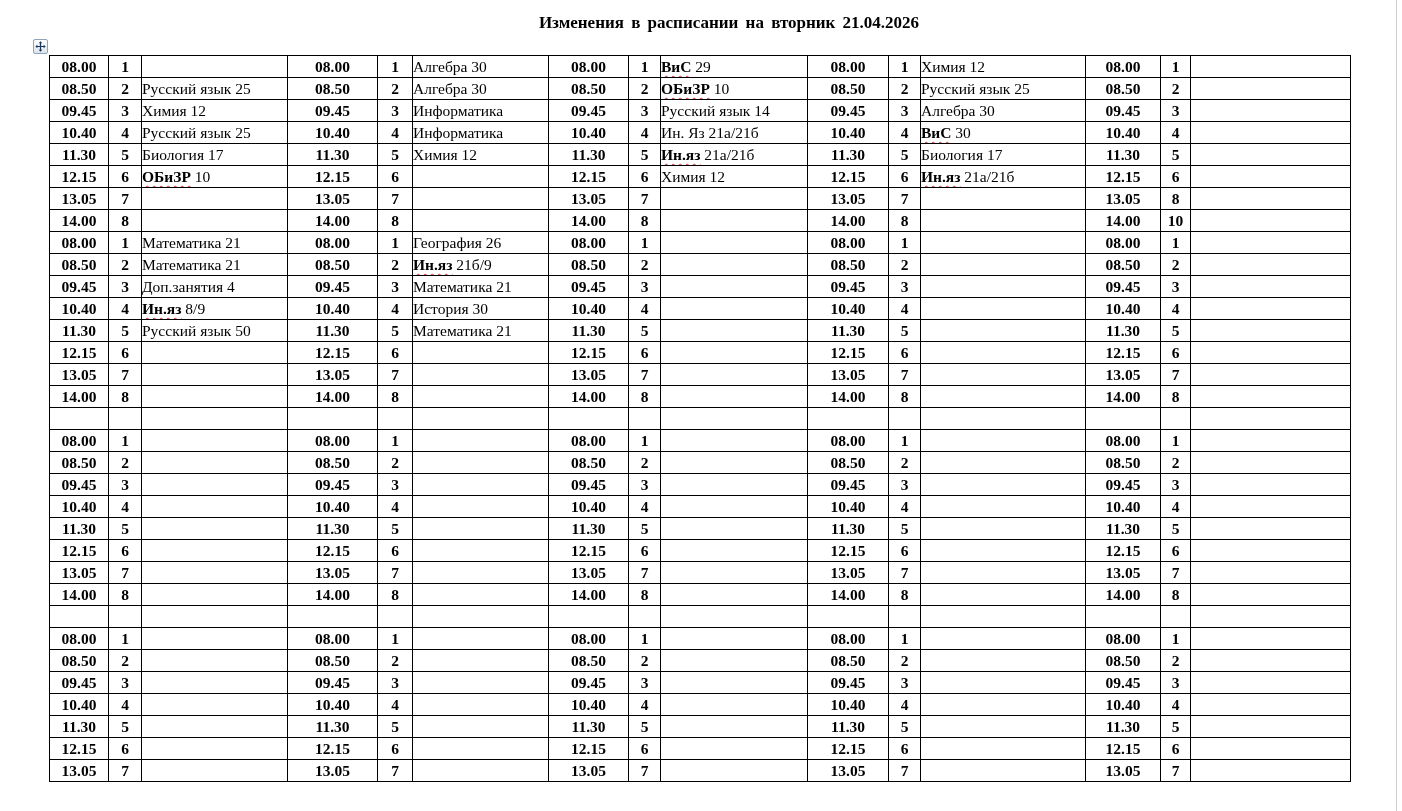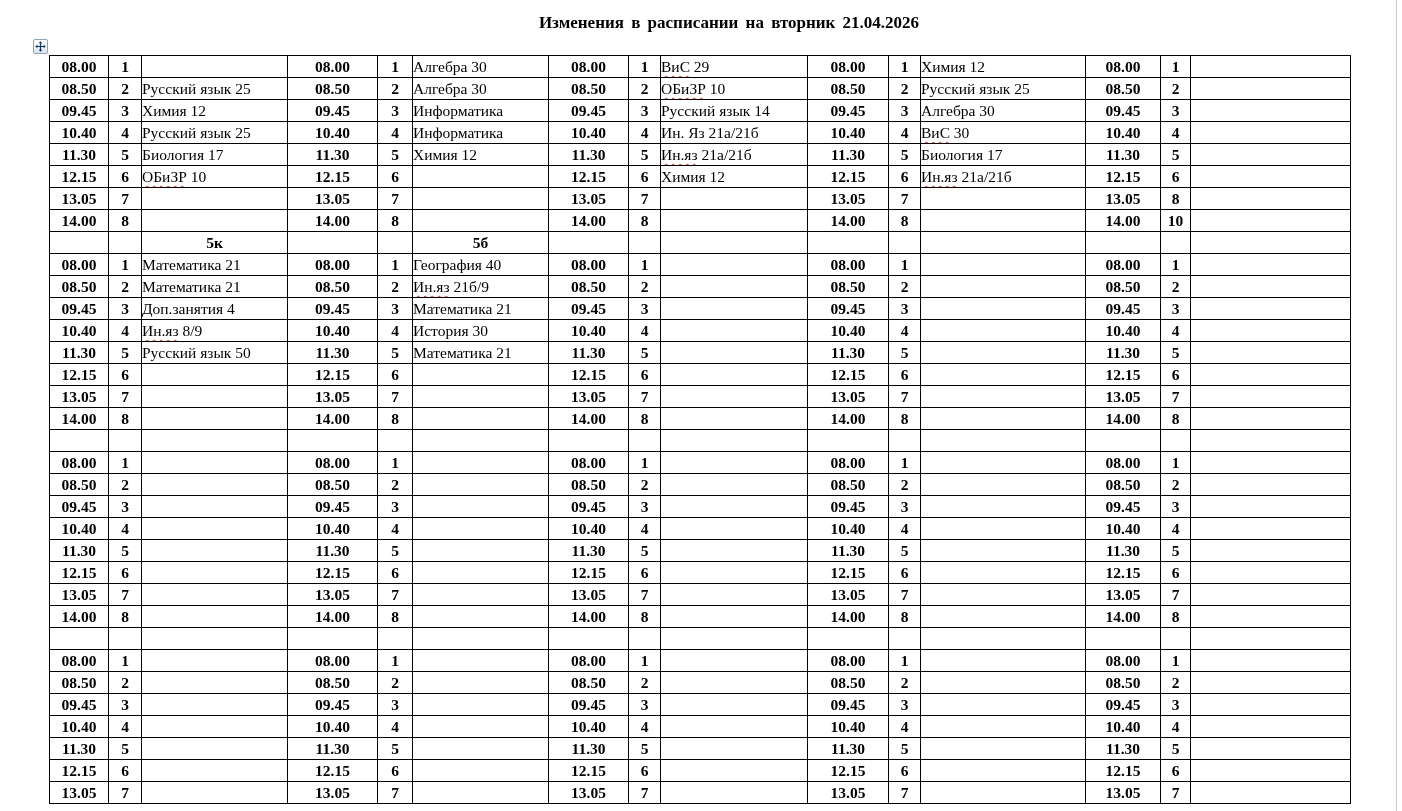--- a/index.html
+++ b/index.html
@@ -53,20 +53,21 @@
   td.time-cell  { font-weight: bold; text-align: center; }
   td.num-cell   { font-weight: bold; text-align: center; }
   td.subj-cell  { text-align: left; padding-left: 6px; padding-right: 2px; }
   td.hdr-cell   { font-weight: bold; text-align: center; }
   .wavy {
     text-decoration-line: underline;
     text-decoration-style: wavy;
     text-decoration-color: #cc3333;
     text-decoration-thickness: 1px;
     text-underline-offset: 3px;
+    font-weight: bold;
   }
   .page-edge-line {
     position: absolute;
     left: 1396px; top: 0;
     width: 1px; height: 811px;
     background: #cfcfcf;
   }
 </style>
 </head>
 <body>
@@ -228,43 +229,26 @@
         <td class="num-cell">8</td>
         <td class="subj-cell"></td>
         <td class="time-cell">14.00</td>
         <td class="num-cell">8</td>
         <td class="subj-cell"></td>
         <td class="time-cell">14.00</td>
         <td class="num-cell">10</td>
         <td class="subj-cell"></td>
       </tr>
       <tr>
-        <td class="time-cell"></td>
-        <td class="num-cell"></td>
-        <td class="subj-cell hdr-cell">5к</td>
-        <td class="time-cell"></td>
-        <td class="num-cell"></td>
-        <td class="subj-cell hdr-cell">5б</td>
-        <td class="time-cell"></td>
-        <td class="num-cell"></td>
-        <td class="subj-cell hdr-cell"></td>
-        <td class="time-cell"></td>
-        <td class="num-cell"></td>
-        <td class="subj-cell hdr-cell"></td>
-        <td class="time-cell"></td>
-        <td class="num-cell"></td>
-        <td class="subj-cell hdr-cell"></td>
-      </tr>
-      <tr>
         <td class="time-cell">08.00</td>
         <td class="num-cell">1</td>
         <td class="subj-cell">Математика 21</td>
         <td class="time-cell">08.00</td>
         <td class="num-cell">1</td>
-        <td class="subj-cell">География 40</td>
+        <td class="subj-cell">География 26</td>
         <td class="time-cell">08.00</td>
         <td class="num-cell">1</td>
         <td class="subj-cell"></td>
         <td class="time-cell">08.00</td>
         <td class="num-cell">1</td>
         <td class="subj-cell"></td>
         <td class="time-cell">08.00</td>
         <td class="num-cell">1</td>
         <td class="subj-cell"></td>
       </tr>

